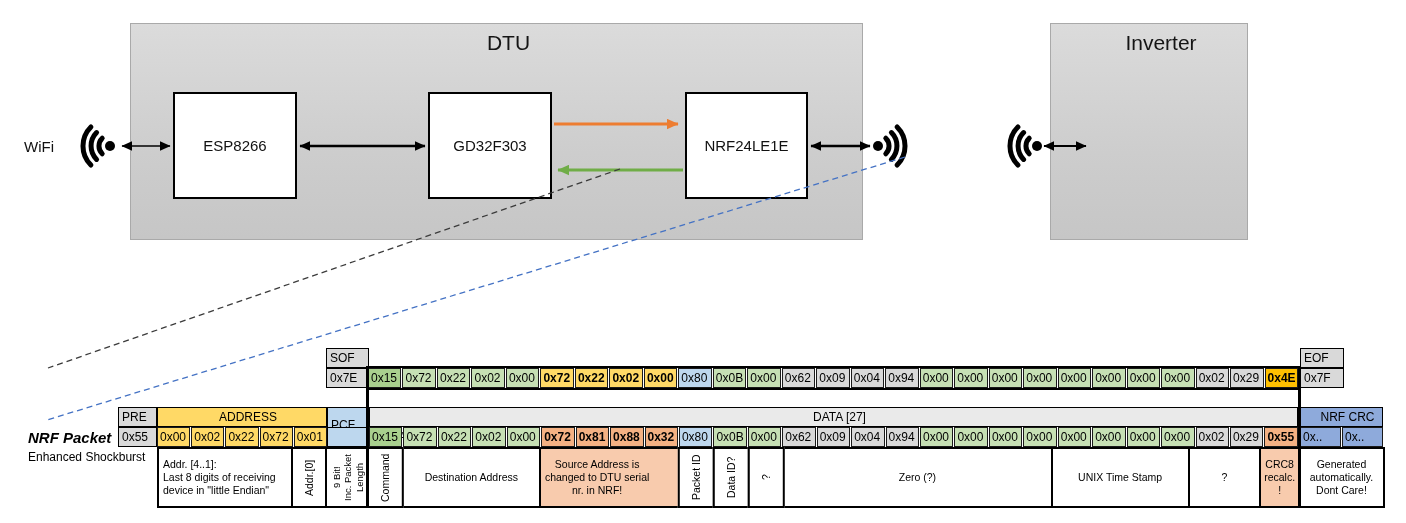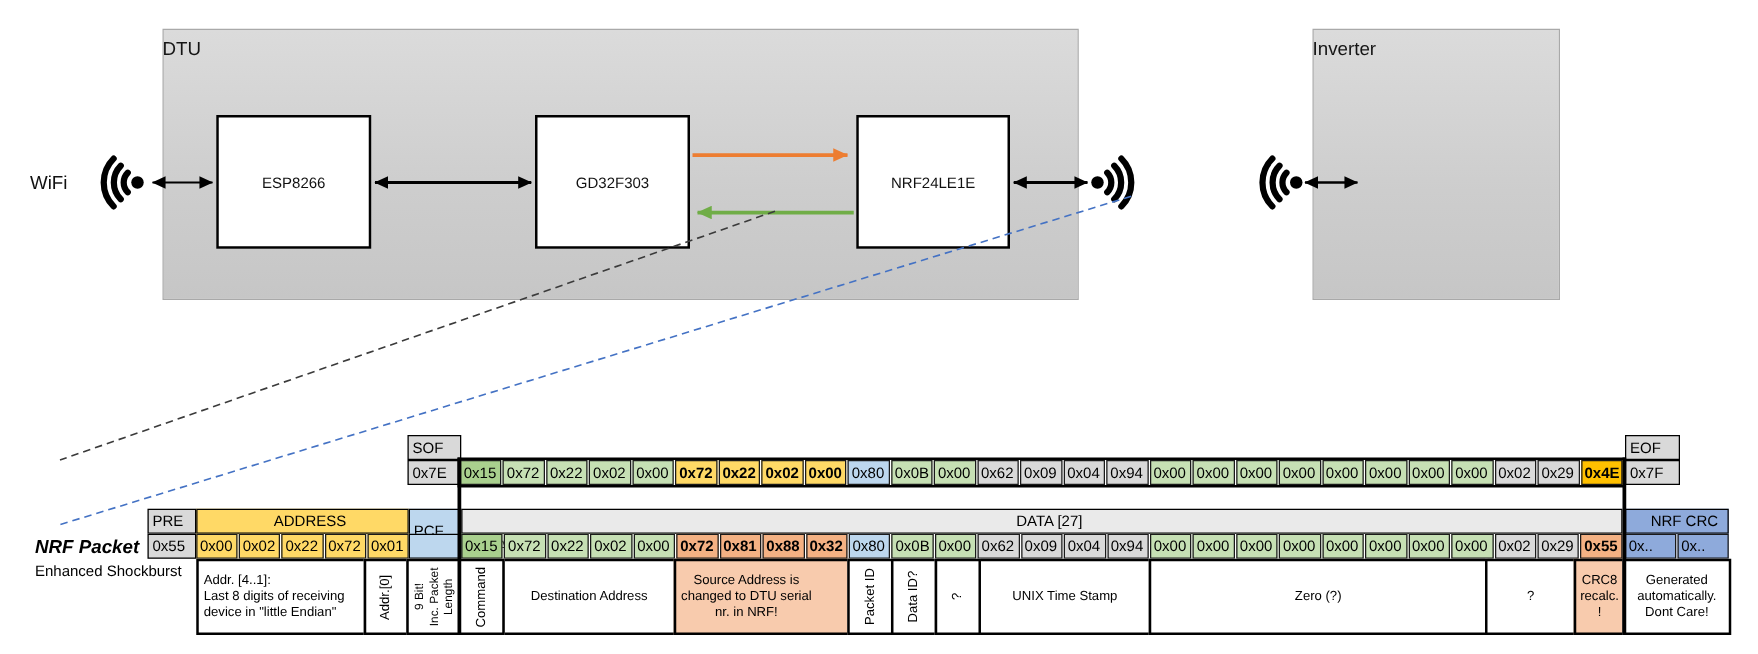--- a/index.html
+++ b/index.html
@@ -1,22 +1,22 @@
 <!DOCTYPE html>
 <html><head>
 <meta charset="utf-8">
 <style>
   html,body{margin:0;padding:0;background:#fff;}
   .stage{position:relative;width:1406px;height:523px;background:#fff;
          font-family:"Liberation Sans",sans-serif;color:#000;overflow:hidden;}
   .panel{position:absolute;background:linear-gradient(180deg,#dbdbdb 0%,#cdcdcd 60%,#c6c6c6 100%);
          border:1px solid #a9a9a9;box-sizing:border-box;}
-  .panel-title{position:absolute;text-align:left;font-size:15px;color:#151515;}
+  .panel-title{position:absolute;text-align:center;font-size:21px;color:#151515;margin-left:12px;}
   .comp{position:absolute;background:#fff;border:2.2px solid #000;box-sizing:border-box;
-        display:flex;align-items:center;justify-content:center;font-size:12px;color:#111;}
+        display:flex;align-items:center;justify-content:center;font-size:15px;color:#111;}
   .lbl{position:absolute;font-size:15px;color:#111;}
   .plabel{position:absolute;font-size:15px;font-weight:bold;font-style:italic;color:#000;white-space:nowrap;}
   .sublabel{position:absolute;font-size:12px;color:#000;white-space:nowrap;}
   svg.overlay{position:absolute;left:0;top:0;pointer-events:none;}
   .hcell{position:absolute;border:1px solid #000;box-sizing:border-box;font-size:12px;
          display:flex;align-items:center;padding-left:3px;background:#D9D9D9;white-space:nowrap;}
   .hcell.center{justify-content:center;padding-left:12px;}
   .row{position:absolute;display:flex;gap:1px;box-sizing:border-box;}
   .row .cell{flex:1;border:1px solid #1a1a1a;box-sizing:border-box;font-size:12px;
              display:flex;align-items:center;padding-left:2px;white-space:nowrap;overflow:hidden;}
@@ -198,22 +198,22 @@
 Length</div>
   <div class="anno-row" id="data-notes" style="left:367px;top:447px;width:933px;height:61px;">
       <div class="anno rot" style="flex-grow: 1;">Command</div>
       <div class="anno" style="flex-grow: 4;">Destination Address</div>
       <div class="anno left" style="flex-grow: 4; background: rgb(248, 203, 173);">Source Address is
 changed to DTU serial
 nr. in NRF!</div>
       <div class="anno rot" style="flex-grow: 1;">Packet ID</div>
       <div class="anno rot" style="flex-grow: 1;">Data ID?</div>
       <div class="anno rot" style="flex-grow: 1;">?</div>
+      <div class="anno" style="flex-grow: 8;">Zero (?)</div>
       <div class="anno" style="flex-grow: 4;">UNIX Time Stamp</div>
-      <div class="anno" style="flex-grow: 8;">Zero (?)</div>
       <div class="anno" style="flex-grow: 2;">?</div>
       <div class="anno" style="flex-grow: 1; background: rgb(248, 203, 173);">CRC8
 recalc.
 !</div>
     </div>
   <div class="anno abs" style="left:1298px;top:447px;width:87px;height:61px;">Generated
 automatically.
 Dont Care!</div>
 
   <div class="vthick" style="left:366px;top:366px;height:142px;"></div>

